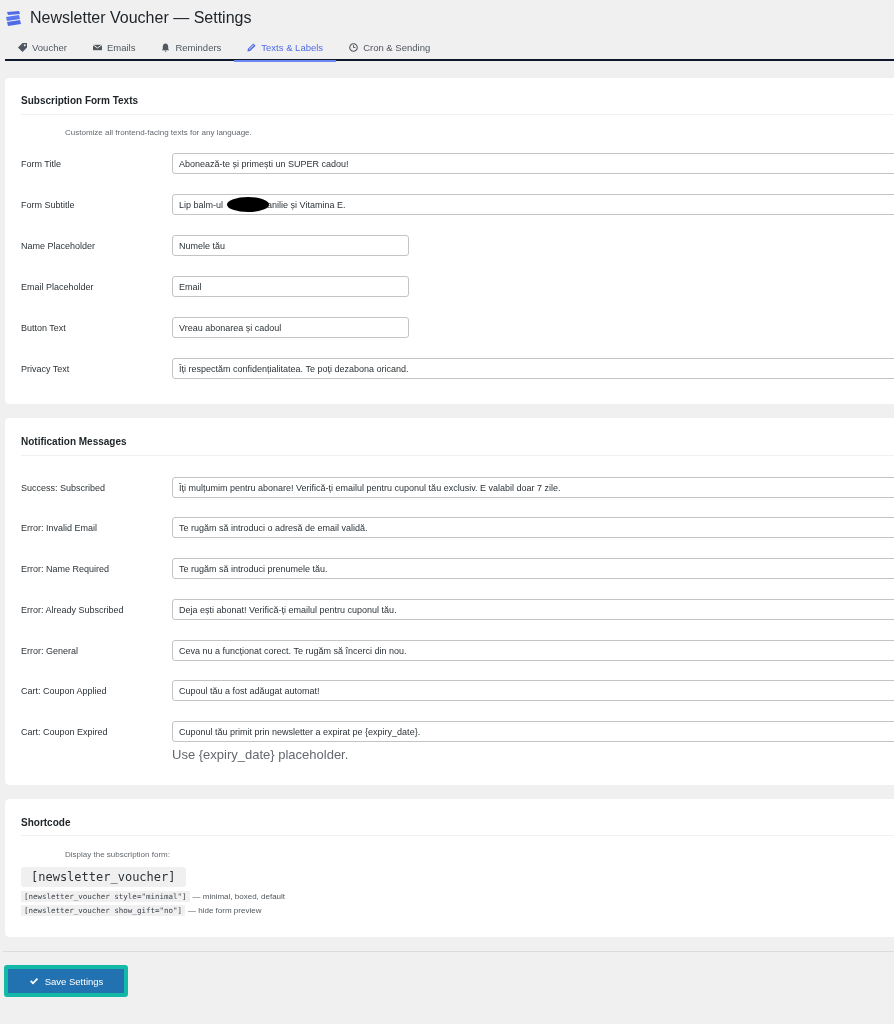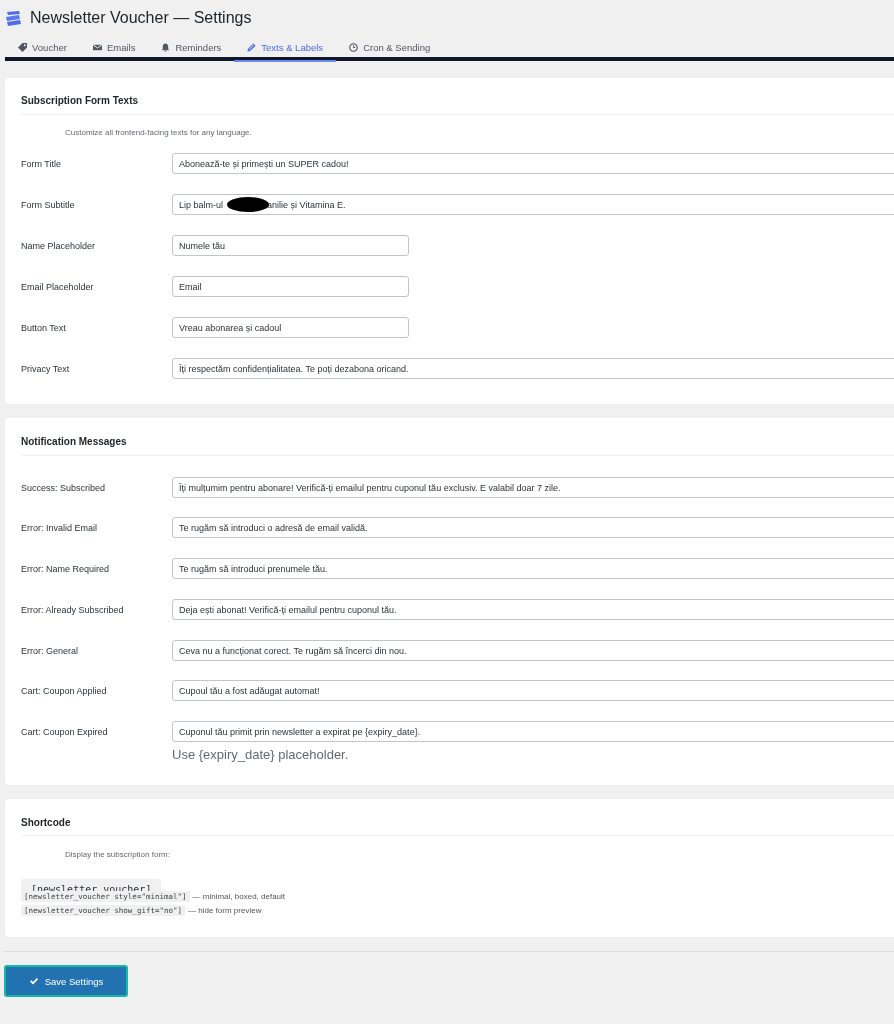--- a/index.html
+++ b/index.html
@@ -15,21 +15,21 @@
       position: absolute; left: 0; top: 0; width: 894px; height: 34px;
       display: flex; align-items: center;
     }
     .logo-icon { position: absolute; left: 5px; top: 11px; width: 17px; height: 16px; }
     .page-title {
       position: absolute; left: 30px; top: 9px;
       font-size: 16px; color: #1d2327; font-weight: 400; letter-spacing: 0;
     }
     .tabs {
       position: absolute; left: 5px; top: 34px; width: 889px; height: 27px;
-      border-bottom: 4px solid #0f172a;
+      border-bottom: 2px solid #0f172a;
       display: flex;
     }
     .tab {
       display: flex; align-items: center; gap: 5px;
       height: 27px; padding: 0 13px; color: #50575e; font-size: 9.5px;
       position: relative; cursor: pointer;
     }
     .tab svg { width: 9px; height: 9px; fill: #50575e; }
     .tab.active { color: #4f6be8; font-weight: 400; }
     .tab.active svg { fill: #4f6be8; }
@@ -57,32 +57,32 @@
     .field.full { width: 728px; }
     .field.short { width: 237px; }
     .hint { position: absolute; left: 167px; font-size: 13px; color: #646970; }
     .redact {
       position: absolute; left: 222px; top: 3px; width: 42px; height: 15px;
       background: #000; border-radius: 50%;
     }
     .code-main {
       position: absolute; left: 16px; top: 68px; height: 20px; padding: 0 10px;
       background: #f0f0f1; border-radius: 3px;
-      font-family: "DejaVu Sans Mono", "Liberation Mono", monospace; font-size: 10px; color: #2c3338;
-      display: flex; align-items: center; margin-top: 12px;
+      font-family: "DejaVu Sans Mono", "Liberation Mono", monospace; font-size: 12px; color: #2c3338;
+      display: flex; align-items: center;
     }
     .code-line { position: absolute; left: 16px; font-size: 8px; color: #50575e; display: flex; align-items: center; gap: 3px; }
     .code-line code {
       font-family: "DejaVu Sans Mono", "Liberation Mono", monospace; font-size: 7.5px;
       background: #f0f0f1; padding: 1px 3px; color: #3c434a;
     }
     .bottom-sep { position: absolute; left: 3px; top: 951px; width: 891px; height: 1px; background: #dcdcde; }
     .save-btn {
       position: absolute; left: 4px; top: 965px; width: 124px; height: 32px;
-      background: #2271b1; border: 2px solid #14b8a6; border-radius: 3px;
+      background: #2271b1; border: 4px solid #14b8a6; border-radius: 3px;
       color: #fff; font-size: 9.5px; display: flex; align-items: center; justify-content: center; gap: 6px;
       cursor: pointer; font-family: "Liberation Sans", "DejaVu Sans", sans-serif;
     }
     .save-btn svg { width: 10px; height: 10px; fill: #fff; }
   </style>
 </head>
 <body>
 
 <div class="page-header">
   <svg class="logo-icon" viewBox="0 0 17 16">

